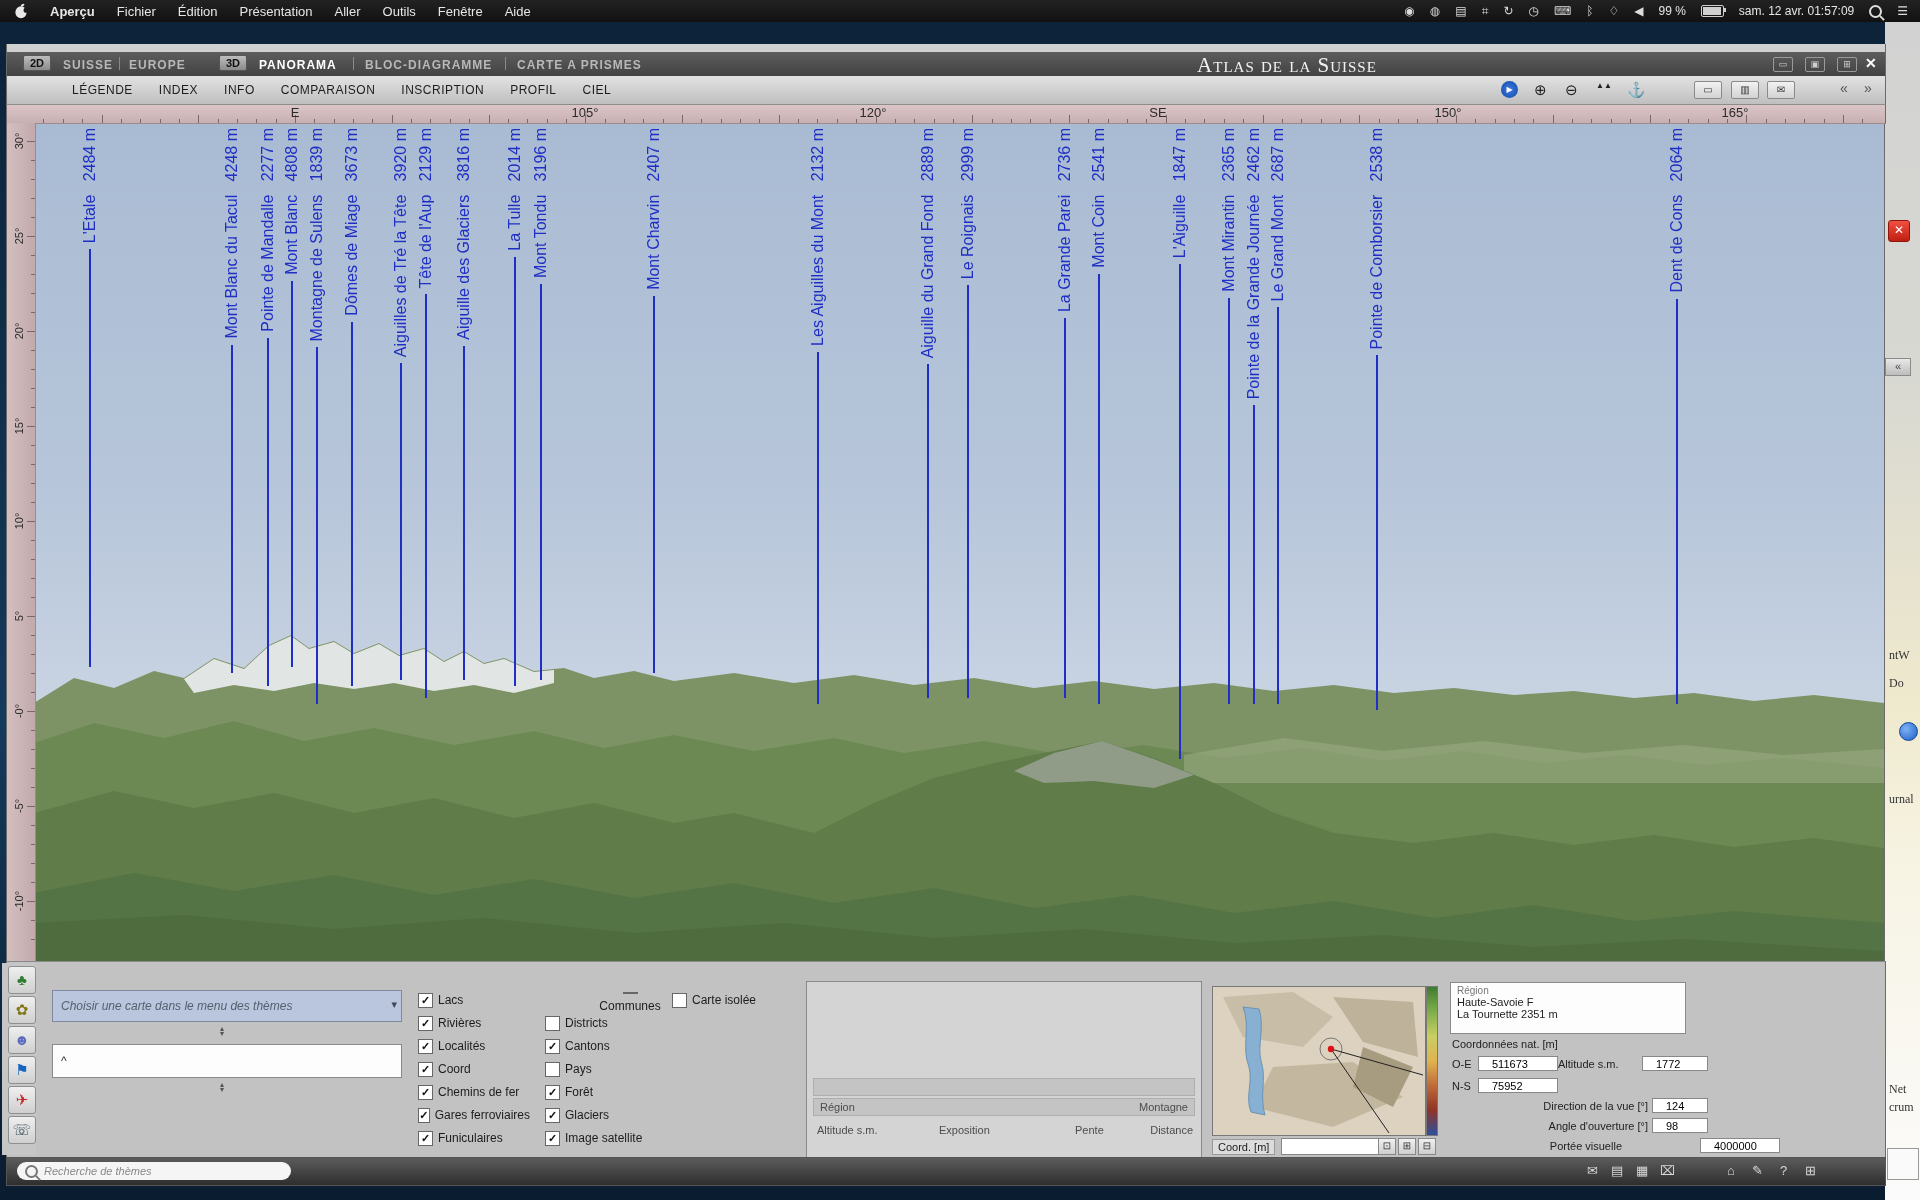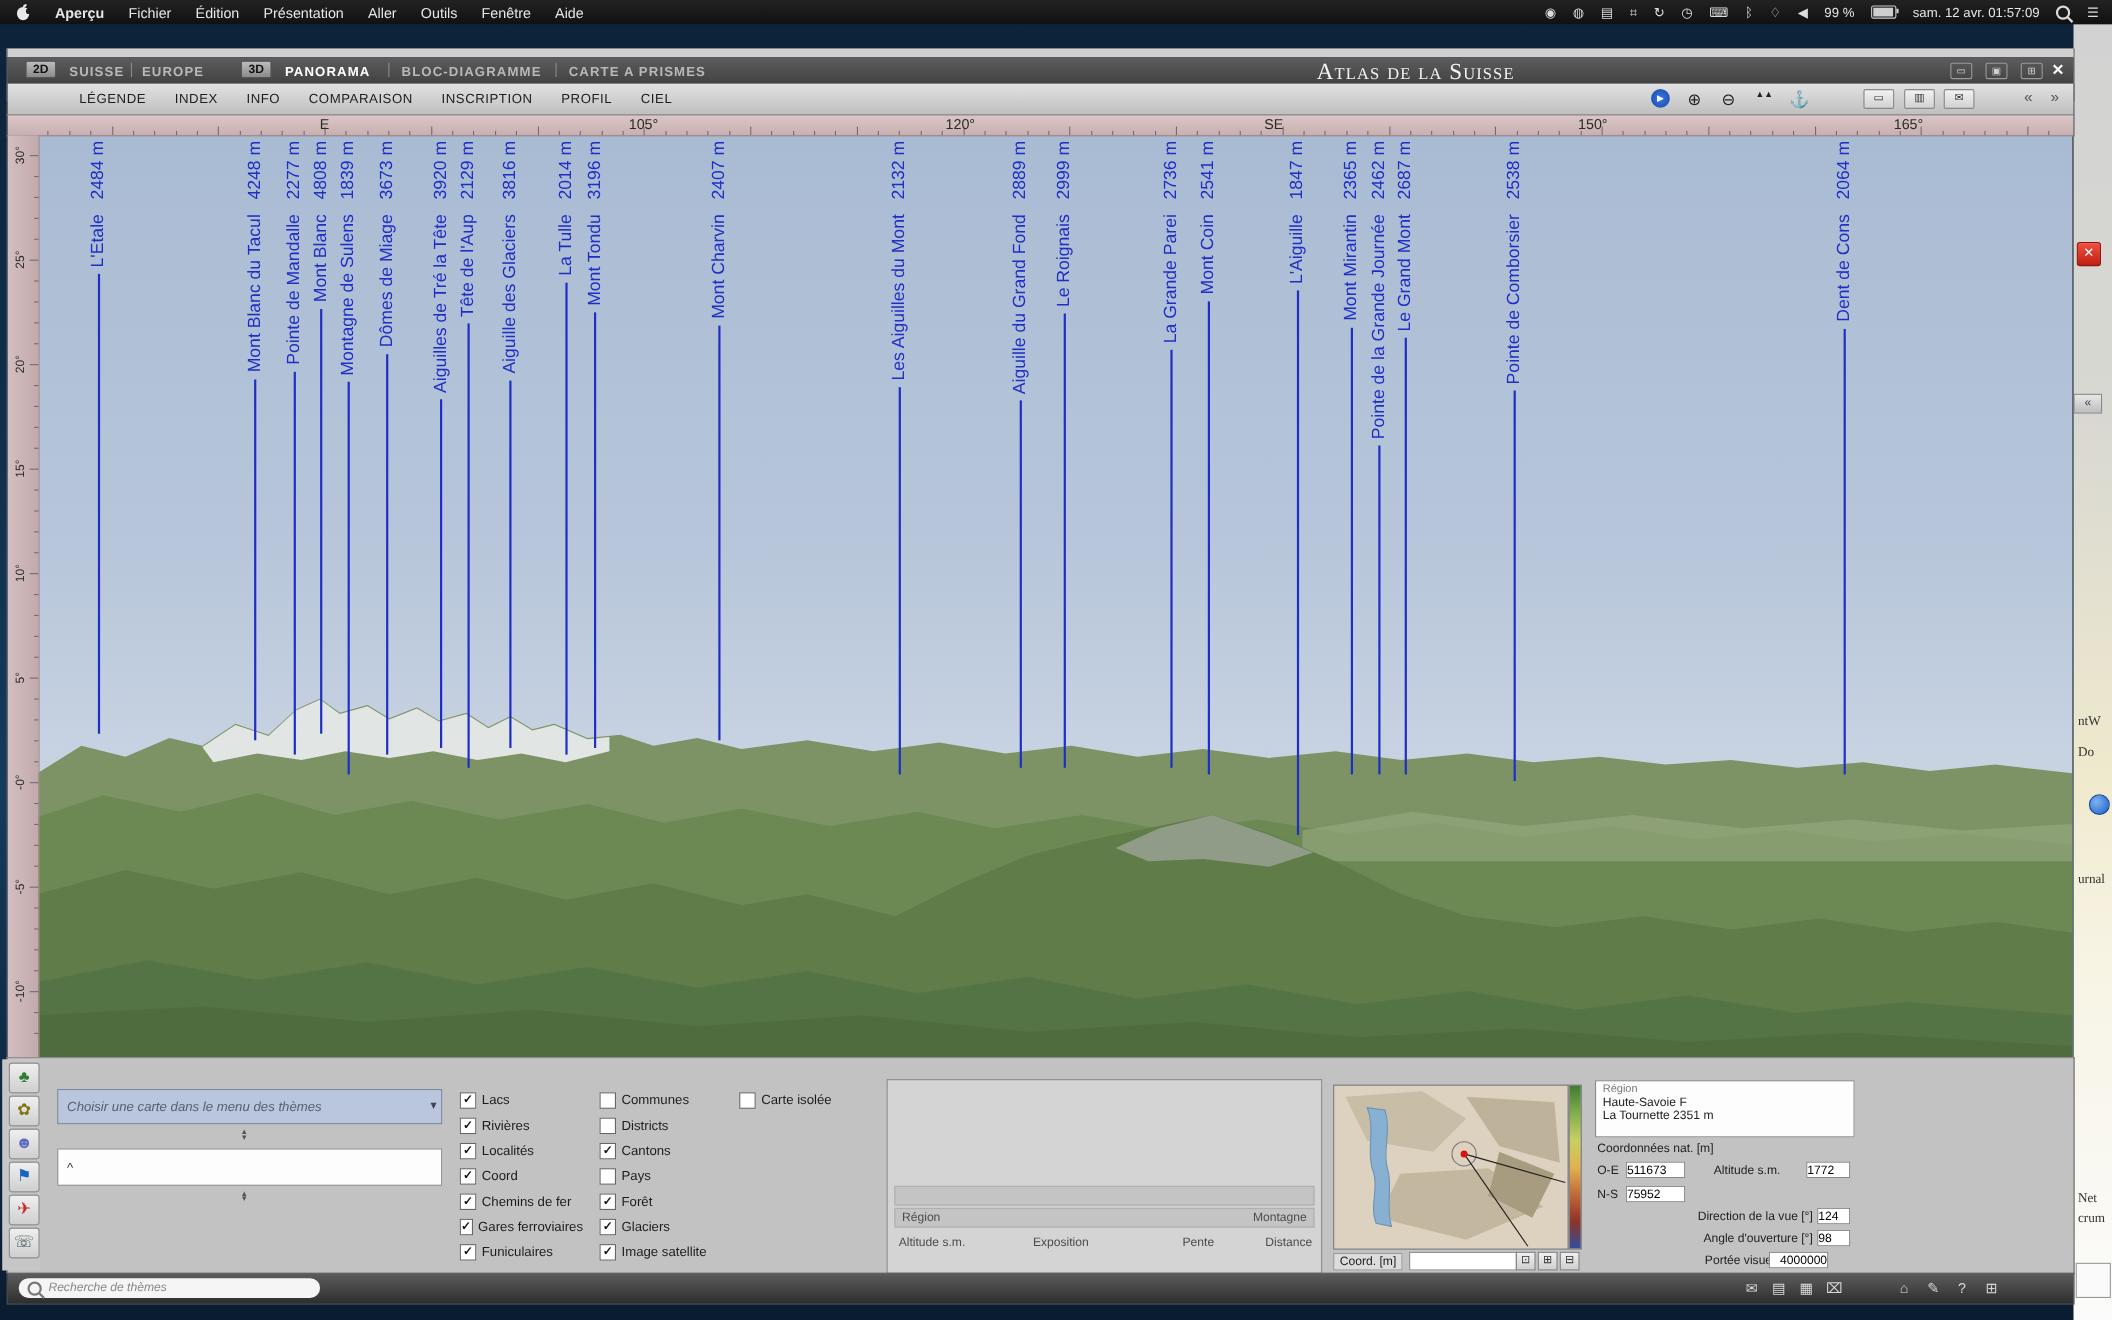--- a/index.html
+++ b/index.html
@@ -123,21 +123,21 @@
   #coord-box .clbl{font-size:11px;color:#222;border:1px solid #999;background:#dcdcdc;padding:1px 5px;}
   #coord-box input{width:92px;height:13px;border:1px solid #888;font-size:11px;}
   .mini-btn{position:absolute;top:1138px;width:16px;height:15px;border:1px solid #888;
     background:linear-gradient(#f0f0f0,#cfcfcf);font-size:10px;line-height:14px;text-align:center;color:#333;z-index:9;}
 
   
   #pdv-box{position:absolute;left:1450px;top:982px;width:234px;height:50px;background:#fdfdfd;border:1px solid #8a8a8a;z-index:9;}
   #pdv-box div{padding-left:6px;font-size:11px;color:#222;}
   #pdv-box .sub{color:#777;font-size:10px;padding-top:2px;}
   .pdv-lbl{position:absolute;font-size:11px;color:#222;z-index:9;}
-  .pdv-field{position:absolute;height:13px;border:1px solid #888;font-size:11px;padding:0 0;z-index:9;background:#fff;}
+  .pdv-field{position:absolute;height:13px;border:1px solid #888;font-size:11px;padding:0 13px;z-index:9;background:#fff;}
 
   
   #statusbar{left:6px;top:1157px;width:1878px;height:27px;background:linear-gradient(#5c5c5c,#2e2e2e);
     border:1px solid #555;z-index:10;}
   #search-field{position:absolute;left:10px;top:4px;width:266px;height:18px;background:#f5f5f5;
     border-radius:9px;display:flex;align-items:center;gap:6px;padding-left:8px;font-size:11px;
     font-style:italic;color:#888;}
   .sb-icon{position:absolute;top:5px;font-size:13px;color:#d8d8d8;}
 
   
@@ -565,21 +565,21 @@
   <input class="pdv-field" style="left: 1478px; top: 1056px; width: 52px;" value="511673">
   <span class="pdv-lbl" style="left:1558px;top:1058px;">Altitude s.m.</span>
   <input class="pdv-field" style="left: 1642px; top: 1056px; width: 38px;" value="1772">
   <span class="pdv-lbl" style="left:1452px;top:1080px;">N-S</span>
   <input class="pdv-field" style="left: 1478px; top: 1078px; width: 52px;" value="75952">
   <span class="pdv-lbl" style="left:1510px;top:1100px;width:138px;text-align:right;">Direction de la vue [°]</span>
   <input class="pdv-field" style="left: 1652px; top: 1098px; width: 28px;" value="124">
   <span class="pdv-lbl" style="left:1510px;top:1120px;width:138px;text-align:right;">Angle d'ouverture [°]</span>
   <input class="pdv-field" style="left: 1652px; top: 1118px; width: 28px;" value="98">
   <span class="pdv-lbl" style="left:1510px;top:1140px;width:112px;text-align:right;">Portée visuelle</span>
-  <input class="pdv-field" style="left: 1608px; top: 1138px; width: 52px; text-align: right;" value="4000000">
+  <input class="pdv-field" style="left: 1700px; top: 1138px; width: 52px;" value="4000000">
 
   <div id="statusbar" class="abs">
     <div id="search-field">
       <span class="mag dark"></span>
       <span>Recherche de thèmes</span>
     </div>
   <span class="sb-icon" style="left: 1580px;">✉</span>
       <span class="sb-icon" style="left: 1604px;">▤</span>
       <span class="sb-icon" style="left: 1629px;">▦</span>
       <span class="sb-icon" style="left: 1653px;">⌧</span>
@@ -617,21 +617,21 @@
     <div class="cbrow" style="left: 418px; top: 1107px; width: 112px;">
       <span class="cb">✓</span>
       <span class="lbl">Gares ferroviaires</span>
     </div>
     <span class="row-arrow" style="left: 526px; top: 1109px;">▶</span>
     <div class="cbrow" style="left: 418px; top: 1130px; width: 112px;">
       <span class="cb">✓</span>
       <span class="lbl">Funiculaires</span>
     </div>
     <span class="row-arrow" style="left: 526px; top: 1132px;">▶</span>
-    <div class="cbrow" style="left: 545px; top: 992px; width: 112px;">
+    <div class="cbrow" style="left: 574px; top: 992px; width: 112px; flex-direction: column;">
       <span class="cb"></span>
       <span class="lbl">Communes</span>
     </div>
     <span class="row-arrow" style="left: 653px; top: 994px;">▶</span>
     <div class="cbrow" style="left: 545px; top: 1015px; width: 112px;">
       <span class="cb"></span>
       <span class="lbl">Districts</span>
     </div>
     <span class="row-arrow" style="left: 653px; top: 1017px;">▶</span>
     <div class="cbrow" style="left: 545px; top: 1038px; width: 112px;">

